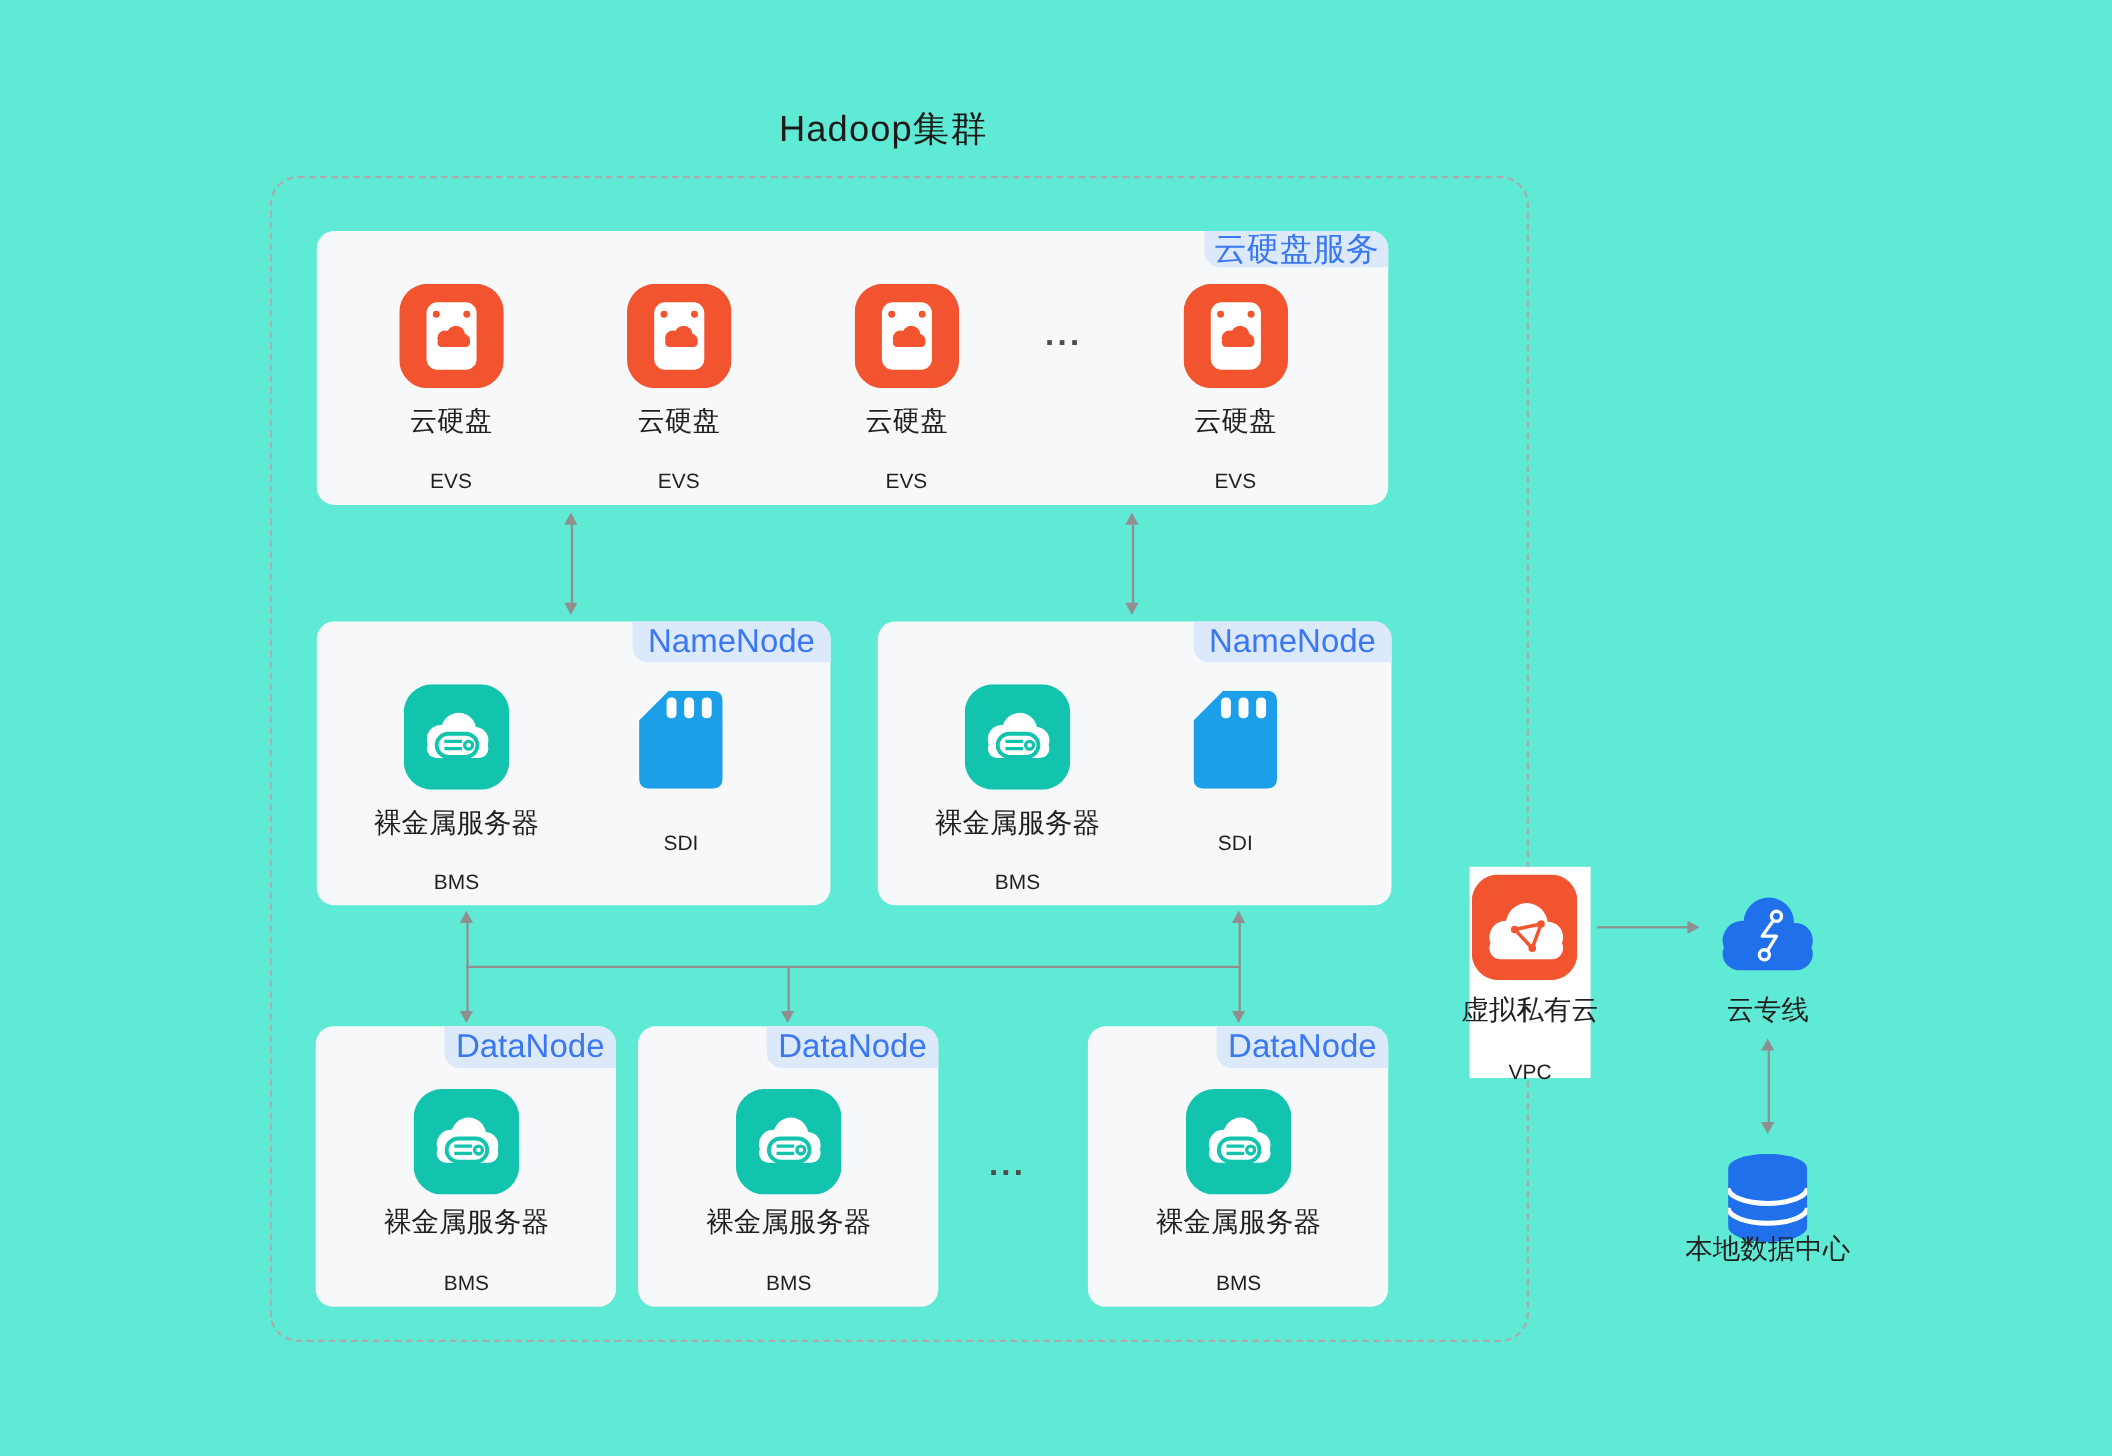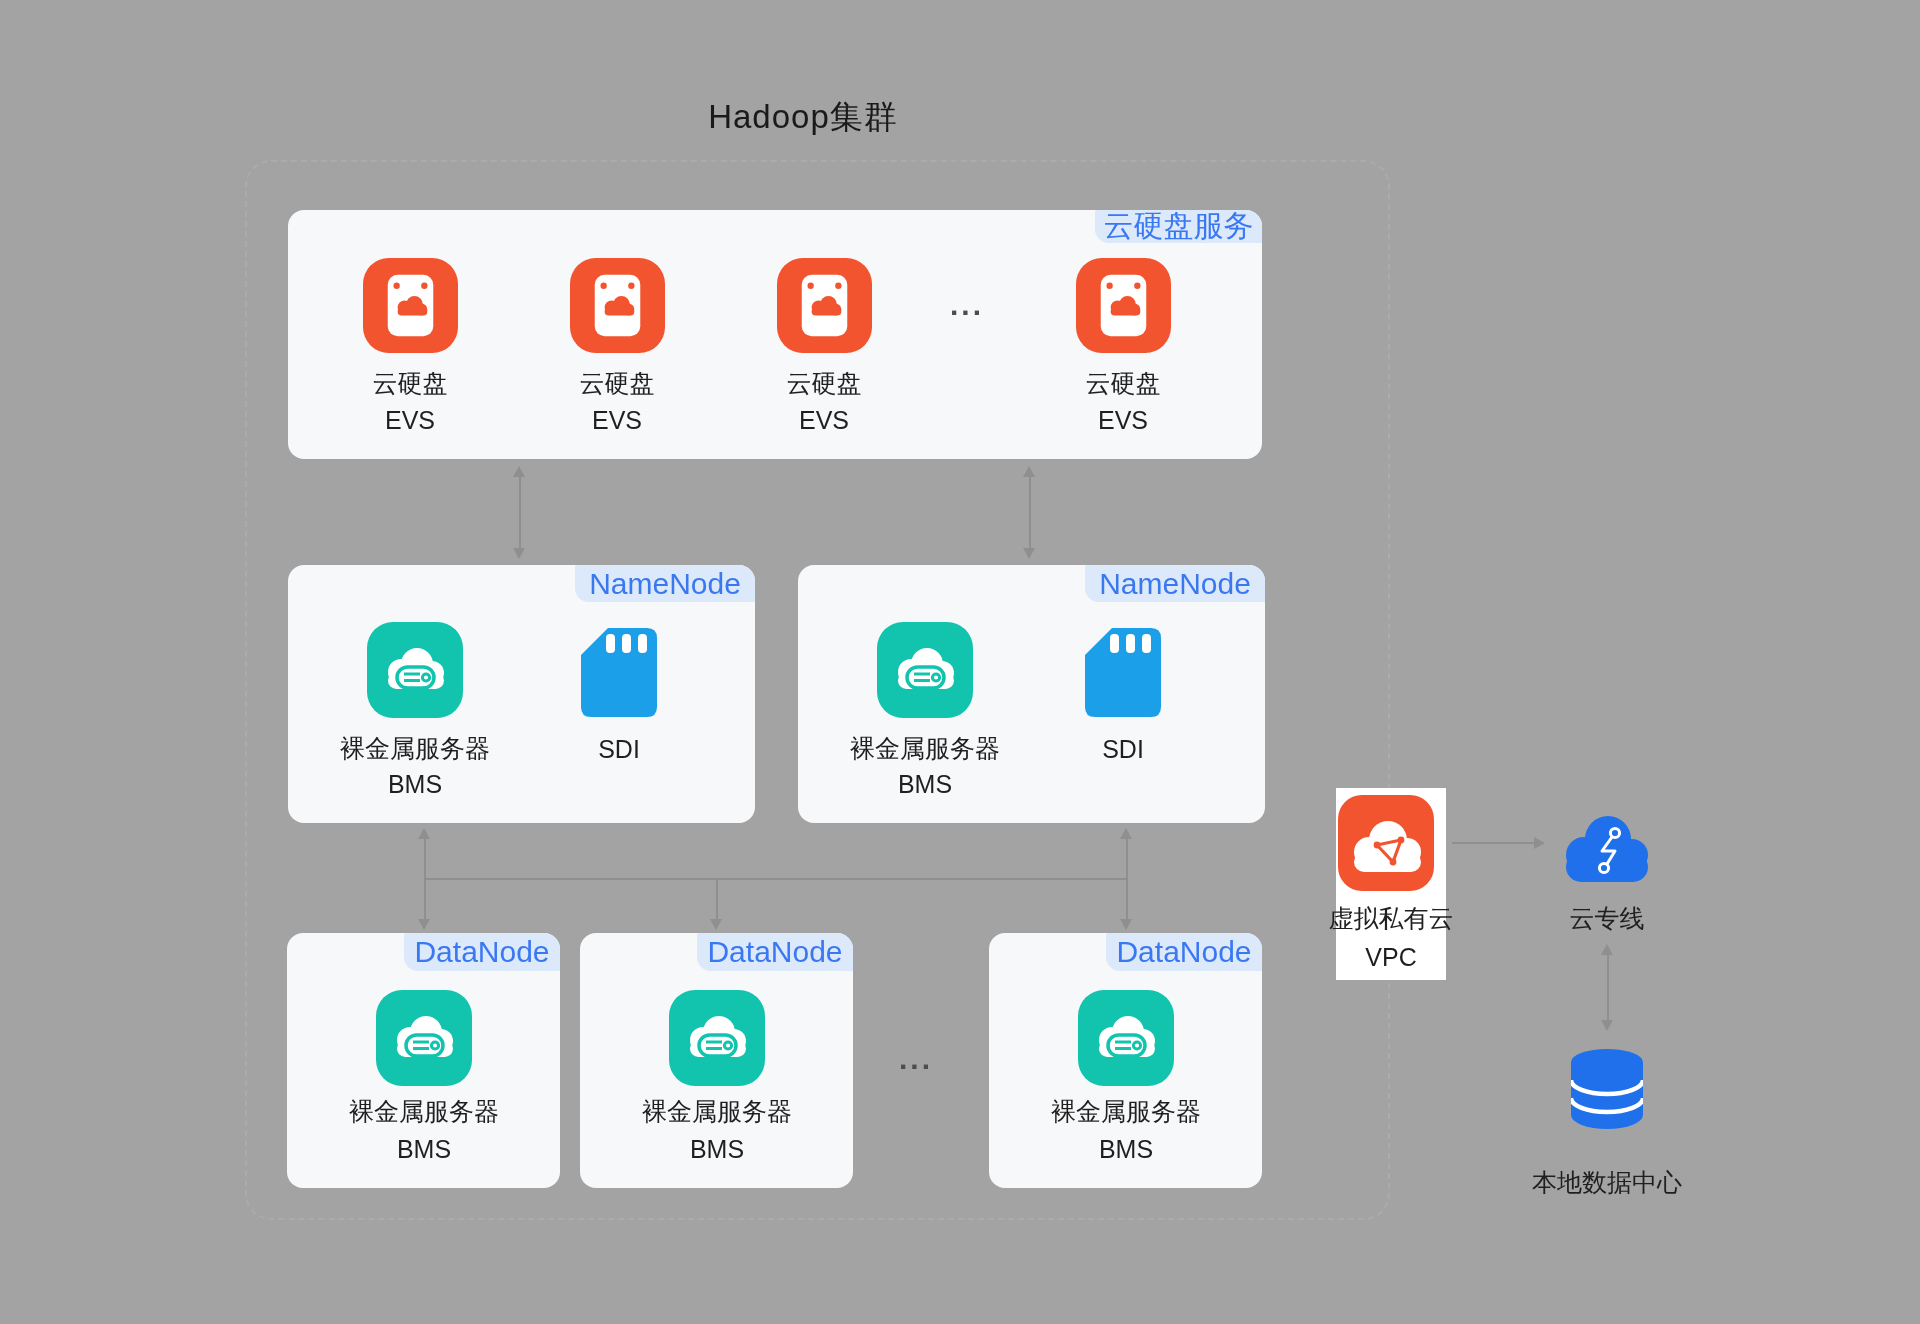--- a/index.html
+++ b/index.html
@@ -1,25 +1,25 @@
 <!DOCTYPE html>
 <html><head>
 <meta charset="utf-8">
 <style>
   html,body{margin:0;padding:0;background:#ffffff;}
-  #canvas{position:relative;width:1920px;height:1324px;background:#a3a3a3;overflow:hidden;
+  #canvas{position:relative;width:1920px;height:1324px;background:#5eead4;overflow:hidden;
           font-family:"Liberation Sans","DejaVu Sans",sans-serif;color:#1f1f1f;}
   .abs{position:absolute;}
   .title{font-size:33px;color:#1a1a1a;text-align:center;letter-spacing:1px;}
   .cluster-border{border:2px dashed #ababab;border-radius:26px;}
   .panel{background:#f7f8fa;border-radius:16px;}
   .badge{background:#dce9fb;color:#3a78f2;font-size:30px;text-align:center;
          border-radius:2px 16px 0 14px;display:flex;align-items:center;justify-content:center;}
   .label-cn{font-size:25px;text-align:center;color:#1f1f1f;line-height:32px;}
-  .label-en{font-size:25px;text-align:center;color:#1f1f1f;line-height:34px;}
+  .label-en{font-size:19px;text-align:center;color:#1f1f1f;line-height:34px;margin-top:19px;}
   .dots{font-size:30px;font-weight:700;color:#4d4d4d;letter-spacing:3px;text-align:center;}
   .vl{position:absolute;width:2px;background:#8f8f8f;}
   .hl{position:absolute;height:2px;background:#8f8f8f;}
   .ah-up{position:absolute;width:0;height:0;border-left:6px solid transparent;
          border-right:6px solid transparent;border-bottom:11px solid #8f8f8f;}
   .ah-down{position:absolute;width:0;height:0;border-left:6px solid transparent;
          border-right:6px solid transparent;border-top:11px solid #8f8f8f;}
   .ah-right{position:absolute;width:0;height:0;border-top:6px solid transparent;
          border-bottom:6px solid transparent;border-left:11px solid #8f8f8f;}
   .mask{background:#ffffff;}
@@ -299,15 +299,15 @@
   </div>
 
   <div class="abs" style="left:1571px;top:1049px;width:72px;height:80px;">
     <svg width="72" height="80" viewBox="0 0 72 80">
         <path d="M0 13 V66 A36 14 0 0 0 72 66 V13" fill="#2070EC"></path>
         <ellipse cx="36" cy="13" rx="36" ry="13" fill="#2070EC"></ellipse>
         <path d="M0 31 A36 14 0 0 0 72 31" fill="none" stroke="#fff" stroke-width="4.5"></path>
         <path d="M0 49 A36 14 0 0 0 72 49" fill="none" stroke="#fff" stroke-width="4.5"></path>
       </svg>
   </div>
-  <div class="abs label-cn" style="left:1487px;top:1166px;width:240px;">本地数据中心</div>
+  <div class="abs label-cn" style="left:1487px;top:1120px;width:240px;">本地数据中心</div>
 
 </div>
 
 </body></html>

